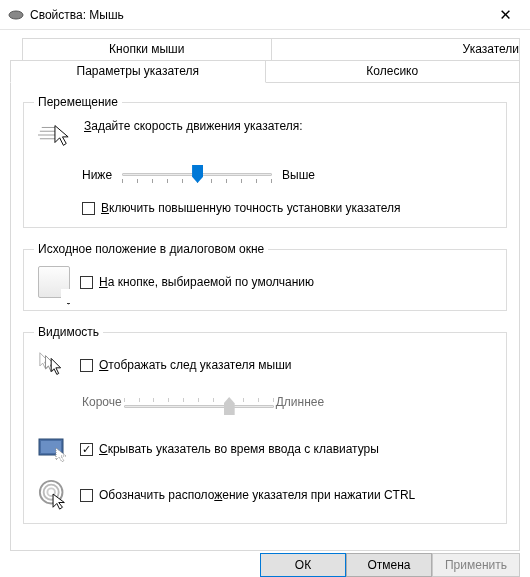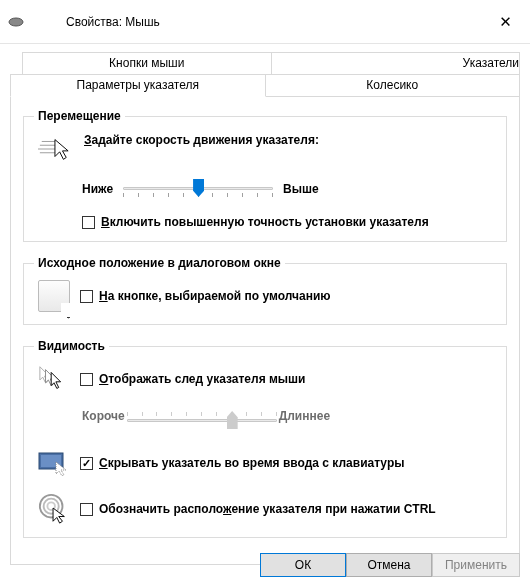--- a/index.html
+++ b/index.html
@@ -8,24 +8,23 @@
     font-size: 12px;
     background: #fff;
     width: 530px;
     height: 577px;
     overflow: hidden;
     color: #000;
   }
   .titlebar {
     display: flex;
     align-items: center;
-    height: 44px;
+    height: 30px;
     padding: 0 2px 0 8px;
     border-bottom: 1px solid #e5e5e5;
-    gap: 36px;
   }
   .titlebar .icon { width: 16px; height: 16px; margin-right: 6px; display:flex;align-items:center;justify-content:center;}
   .titlebar .title { flex: 1; }
   .titlebar .close {
     width: 45px; height: 29px; display: flex; align-items: center; justify-content: center;
     font-size: 15px; font-family: Arial, sans-serif;
   }
   .content { padding: 8px 10px; }
   .tab {
     border: 1px solid #d9d9d9;
@@ -51,21 +50,20 @@
   .panel {
     border: 1px solid #d9d9d9;
     border-top: 1px solid #d9d9d9;
     padding: 12px 12px 12px 12px;
     margin-top:-1px;
   }
   fieldset.group {
     border: 1px solid #dcdcdc;
     margin-bottom: 14px;
     padding: 10px 10px 12px 10px;
-    font-weight: bold;
   }
   fieldset.group legend { padding: 0 4px; font-size:12px; }
   .row { display:flex; align-items:flex-start; gap:10px;justify-content:flex-end; }
   .icn-col { width:40px; display:flex; align-items:flex-start; justify-content:center; }
   .icn-box { width:32px; height:32px; display:flex;align-items:center;justify-content:center;}
   .body-col { flex:1; }
   .underline-hot { text-decoration: underline; text-decoration-color:#000; }
   .slider-row { display:flex; align-items:center; gap:10px; margin:12px 0 14px 0; padding-left:48px;}
   .slider {
     position:relative; width:150px; height:24px;

